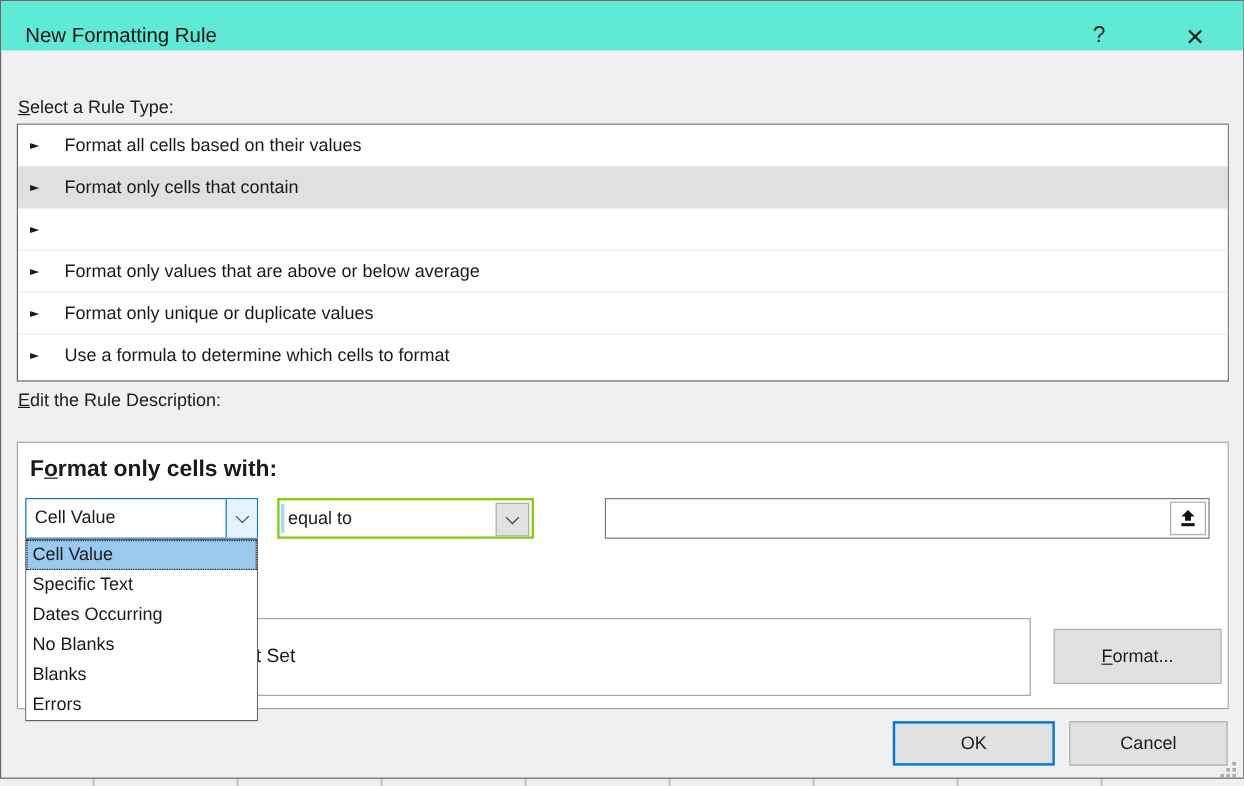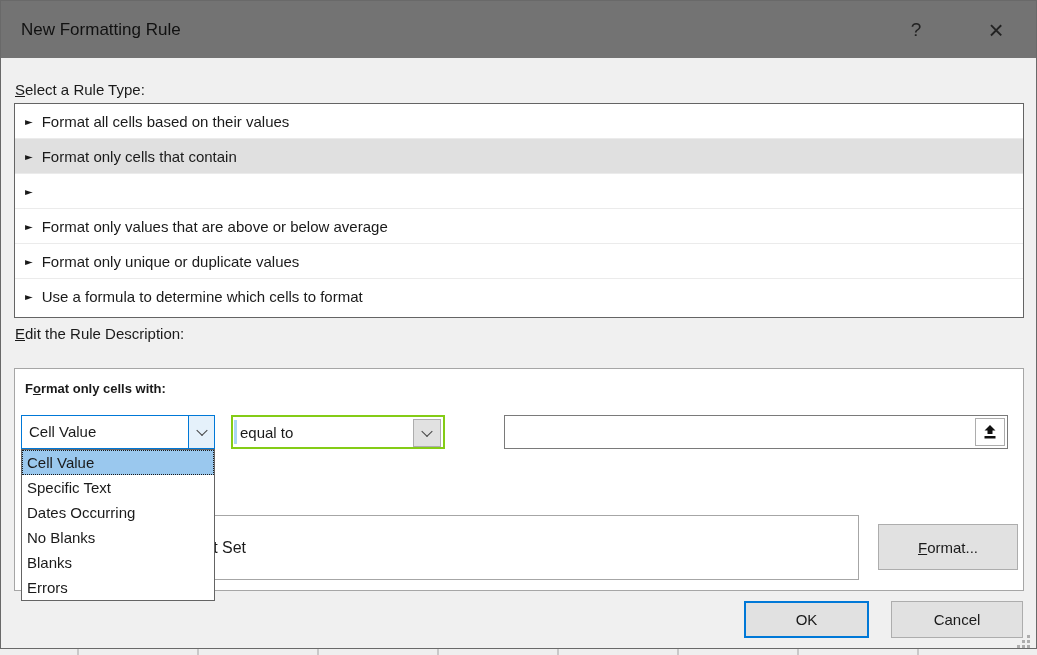--- a/index.html
+++ b/index.html
@@ -9,44 +9,44 @@
   .stage { position:relative; width:1037px; height:655px; background:#efefef; }
 
   
   .behind { position:absolute; left:0; top:648px; width:1037px; height:7px; background:#efefef; }
   .gridmark { position:absolute; top:1px; width:2px; height:6px; background:#c9c9c9; }
 
   .dialog { position:absolute; left:0; top:0; width:1037px; height:649px;
             background:#f0f0f0; border:1px solid #696969; }
 
   
-  .titlebar { position:absolute; left:0; top:0; width:100%; height:57px; background:#737373; }
+  .titlebar { position:absolute; left:0; top:0; width:100%; height:41px; background:#5eead4; }
   .title { position:absolute; left:20px; top:0; line-height:57px; font-size:17px; color:#111; }
   .tb-btn { position:absolute; top:0; height:57px; width:44px; background:transparent; border:none;
             font-family:"Liberation Sans","DejaVu Sans",sans-serif; color:#222; cursor:default; }
   .tb-help { left:893px; font-size:19px; }
   .tb-close { left:973px; font-size:26px; font-weight:400; line-height:54px; }
 
   .lbl { position:absolute; font-size:15px; color:#1a1a1a; }
   .acc { text-decoration:underline; }
 
   
   .rule-list { position:absolute; left:13px; top:102px; width:1010px; height:215px;
                background:#fff; border:1px solid #646464; }
   .rule-item { position:relative; height:35px; display:flex; align-items:center;
                padding-left:10px; border-bottom:1px solid #ebebeb; background:#fff; }
   .rule-item:last-child { border-bottom:none; }
   .rule-item.selected { background:#e0e0e0; }
   .bullet { font-family:"DejaVu Sans",sans-serif; font-size:10px; margin-right:9px; color:#1a1a1a; }
-  .rule-text { font-size:15px; }
+  .rule-text { font-size:15px;margin-left:12px; }
 
   
   .desc-box { position:absolute; left:13px; top:367px; width:1010px; height:223px;
               background:#fff; border:1px solid #a6a6a6; }
-  .caption { position:absolute; left:10px; top:12px; font-size:13px; font-weight:bold; }
+  .caption { position:absolute; left:10px; top:12px; font-size:19px; font-weight:bold; }
 
   .combo { position:absolute; top:46px; height:34px; background:#fff; }
   .combo1 { left:6px; width:194px; border:1px solid #0078d7; }
   .combo2 { left:216px; width:214px; border:2px solid #84cc16;padding-left:36px; }
   .combo-text { position:absolute; left:7px; top:0; line-height:32px; font-size:15px; }
   .combo-btn { position:absolute; right:0; top:0; width:26px; height:32px; border:none; cursor:default; }
   .combo1 .combo-btn { background:#e5f1fb; border-left:1px solid #0078d7; }
   .combo2 .combo-btn { background:#e1e1e1; border:1px solid #adadad; width:28px; height:28px; right:2px; top:2px; }
   .chev { position:absolute; left:50%; top:50%; width:8px; height:8px;
           border-right:1px solid #444; border-bottom:1px solid #444;
@@ -72,21 +72,21 @@
 
   
   .dropdown { position:absolute; left:20px; top:448px; width:194px;
               background:#fff; border:1px solid #646464; z-index:10; }
   .dd-item { height:25px; line-height:25px; padding-left:5px; font-size:15px; background:#fff; }
   .dd-item.selected { background:#9ac8ee; outline:1px dotted #1a1a1a; outline-offset:-1px; }
 
   
   .btn { position:absolute; background:#e1e1e1; font-size:15px; color:#1a1a1a;
          font-family:"Liberation Sans","DejaVu Sans",sans-serif; cursor:default; }
-  .ok-btn { left:743px; top:600px; width:125px; height:37px; border:2px solid #0078d7; }
+  .ok-btn { left:743px; top:600px; width:135px; height:37px; border:2px solid #0078d7; }
   .cancel-btn { left:890px; top:600px; width:132px; height:37px; border:1px solid #adadad; }
 
   .grip { position:absolute; left:1016px; top:634px; width:14px; height:14px; }
   .grip i { position:absolute; width:3px; height:3px; background:#adadad; }
 </style>
 </head>
 <body>
 
 <div class="stage">
 

